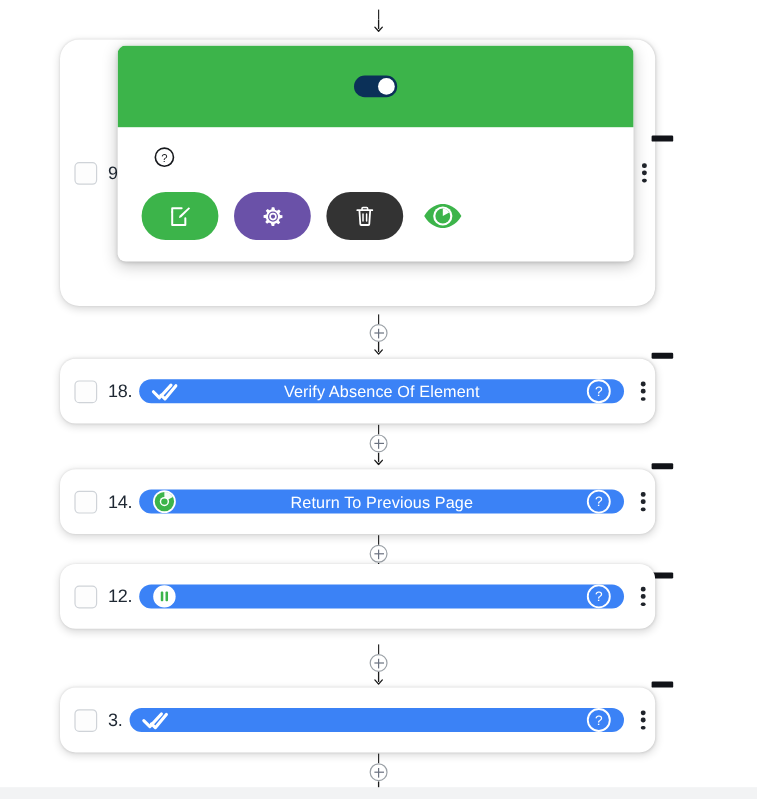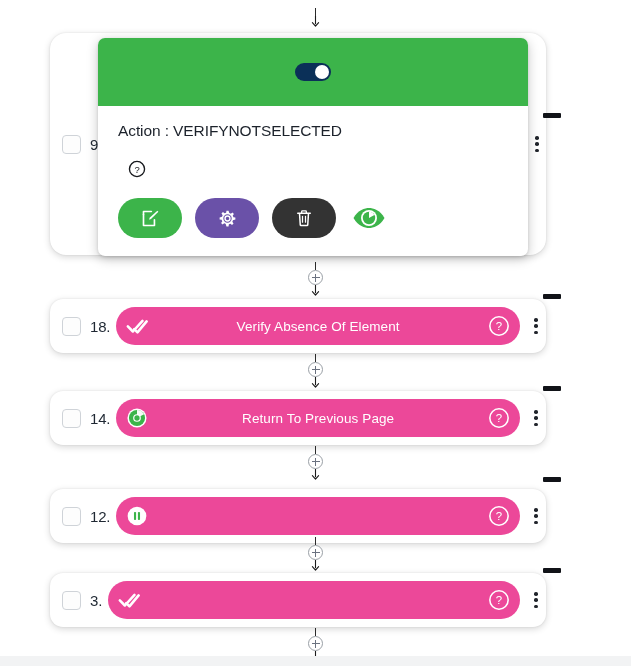--- a/index.html
+++ b/index.html
@@ -82,22 +82,22 @@
   .step-num {
     font-size: 15px;
     color: #1f2833;
     margin-left: 9px;
     margin-right: 6px;
     flex: none;
     letter-spacing: -0.2px;
   }
   .step-pill {
     flex: 1;
-    height: 38px;
-    background: #ec4899;
+    height: 20px;
+    background: #3b82f6;
     border-radius: 19px;
     display: flex;
     align-items: center;
     position: relative;
     padding: 0 10px;
     box-sizing: border-box;
     margin-right: 8px;
   }
   .pill-icon {
     width: 22px;
@@ -275,23 +275,20 @@
   <i></i>
 </div>
 
 <div class="detail-popup">
   <div class="popup-head">
     <div class="toggle">
       <div class="toggle-knob"></div>
     </div>
   </div>
   <div class="popup-body">
-    <div class="popup-line action">
-      <span>Action : VERIFYNOTSELECTED</span>
-    </div>
     <div class="popup-line param">
       <svg class="param-help" viewBox="0 0 20 20">
         <circle cx="10" cy="10" r="8.4" fill="none" stroke="#17191d" stroke-width="1.5"></circle>
         <text x="10" y="14.2" text-anchor="middle" font-family="Liberation Sans, sans-serif" font-size="10.5" fill="#17191d">?</text>
       </svg>
     </div>
     <div class="popup-actions">
       <button class="act-btn act-edit">
         <svg width="21" height="21" viewBox="0 0 24 24">
           <path d="M4 7.5 L4 20 L16.5 20 L16.5 13.5" fill="none" stroke="#ffffff" stroke-width="1.9" stroke-linecap="round" stroke-linejoin="round"></path>
@@ -397,21 +394,21 @@
 <div class="connector" style="top:446px;height:36px;">
   <div class="conn-line" style="height:8px;"></div>
   <div class="conn-plus"></div>
   <svg class="conn-arrow" viewBox="0 0 12 12">
     <path d="M6 0 L6 9" stroke="#1b1b1b" stroke-width="1.2" fill="none"></path>
     <path d="M2.6 7.2 L6 11 L9.4 7.2" stroke="#1b1b1b" stroke-width="1.2" fill="none" stroke-linecap="round" stroke-linejoin="round"></path>
   </svg>
 </div>
 
 <div class="collapse-dash" style="left:543px;top:477px;"></div>
-<div class="step-row" style="top:489px;padding-left:12px;">
+<div class="step-row" style="top:470px;padding-left:12px;">
   <div class="step-check"></div>
   <div class="step-num">12.</div>
   <div class="step-pill">
     <span class="pill-icon">
       <svg width="22" height="22" viewBox="0 0 24 24">
         <circle cx="12" cy="12" r="10.2" fill="#ffffff"></circle>
         <rect x="8.7" y="7.6" width="2.3" height="8.8" rx="0.8" fill="#3cb44a"></rect>
         <rect x="13" y="7.6" width="2.3" height="8.8" rx="0.8" fill="#3cb44a"></rect>
       </svg>
     </span>

